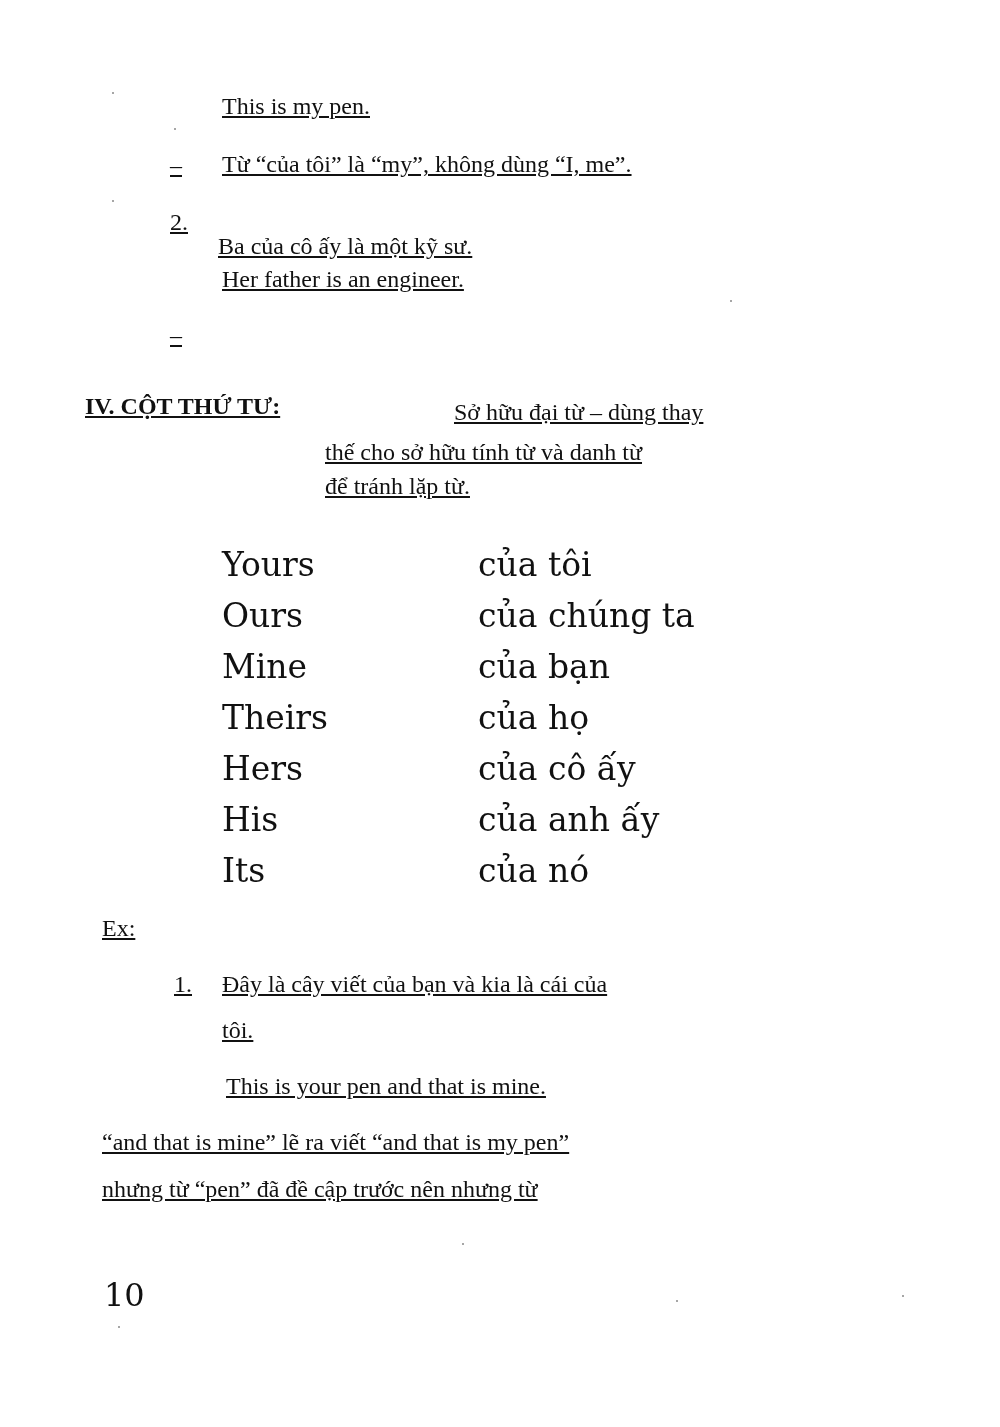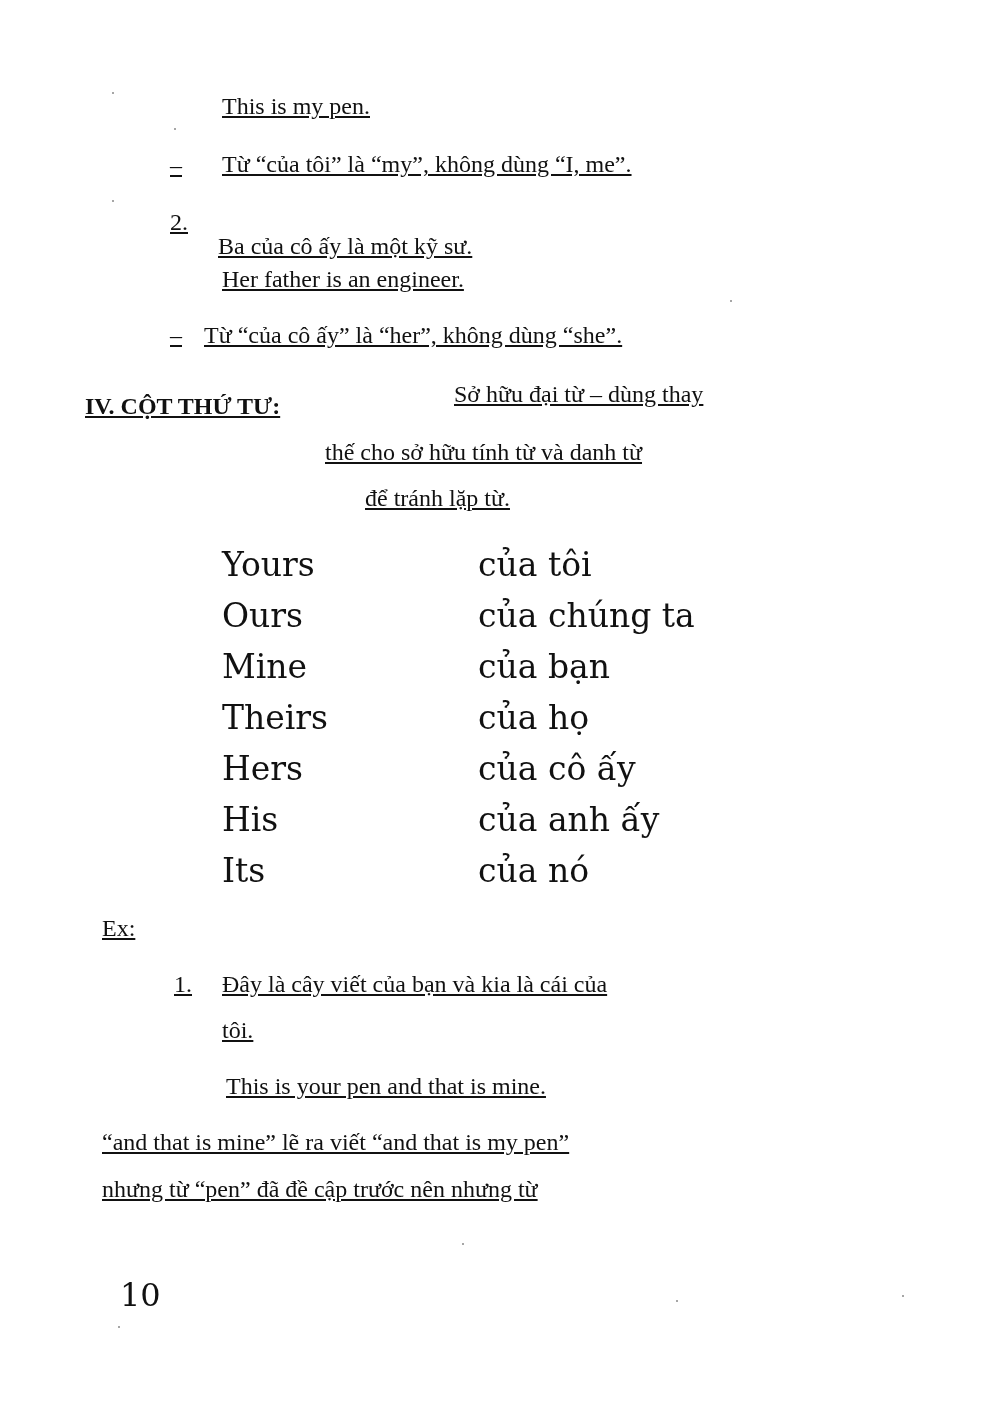--- a/index.html
+++ b/index.html
@@ -23,26 +23,25 @@
 
   <div class="ln cond" style="left:170px; top:145px;">–</div>
   <div class="ln cond" style="left:222px; top:144px;">Từ “của tôi” là “my”, không dùng “I, me”.</div>
 
   <div class="ln cond" style="left:170px; top:202px;">2.</div>
   <div class="ln cond" style="left:218px; top:202px;margin-top:24px;">Ba của cô ấy là một kỹ sư.</div>
 
   <div class="ln cond" style="left:222px; top:259px;">Her father is an engineer.</div>
 
   <div class="ln cond" style="left:170px; top:315px;">–</div>
-  <div class="ln cond" style="left:204px; top:315px;">Từ “của cô ấy” là “her”, không dùng “she”.</div>
 
   <div class="ln cond bold" style="left:85px; top:386px;">IV. CỘT THỨ TƯ:</div>
-  <div class="ln cond" style="left:454px; top:374px;">Sở hữu đại từ – dùng thay</div>
+  <div class="ln cond" style="left:454px; top:392px;">Sở hữu đại từ – dùng thay</div>
   <div class="ln cond" style="left:325px; top:432px;">thế cho sở hữu tính từ và danh từ</div>
-  <div class="ln cond" style="left:325px; top:478px;margin-left:40px;">để tránh lặp từ.</div>
+  <div class="ln cond" style="left:325px; top:466px;">để tránh lặp từ.</div>
 
   <div>
     <div class="tbl-row" style="top:545px;">
       <span class="en">Yours</span>
       <span class="vi">của  tôi</span>
     </div>
     <div class="tbl-row" style="top:596px;">
       <span class="en">Ours</span>
       <span class="vi">của  chúng  ta</span>
     </div>
@@ -72,21 +71,21 @@
 
   <div class="ln cond" style="left:174px; top:964px;">1.</div>
   <div class="ln cond" style="left:222px; top:964px;text-align:center;">Đây là cây viết của bạn và kia là cái của</div>
   <div class="ln cond" style="left:222px; top:1010px;">tôi.</div>
 
   <div class="ln cond" style="left:226px; top:1066px;">This is your pen and that is mine.</div>
 
   <div class="ln cond" style="left:102px; top:1122px;">“and that is mine” lẽ ra viết “and that is my pen”</div>
   <div class="ln cond" style="left:102px; top:1169px;">nhưng  từ  “pen”  đã  đề  cập  trước  nên  nhưng  từ</div>
 
-  <div class="ln" style="left:104px; top:1275px; font-size:32px;margin-left:16px;">10</div>
+  <div class="ln" style="left:104px; top:1275px; font-size:32px;">10</div>
 
   <div class="speck" style="left:112px; top:92px;"></div>
   <div class="speck" style="left:174px; top:128px;"></div>
   <div class="speck" style="left:112px; top:200px;"></div>
   <div class="speck" style="left:730px; top:300px;"></div>
   <div class="speck" style="left:462px; top:1243px;"></div>
   <div class="speck" style="left:676px; top:1300px;"></div>
   <div class="speck" style="left:902px; top:1295px;"></div>
   <div class="speck" style="left:118px; top:1326px;"></div>
 </div>

